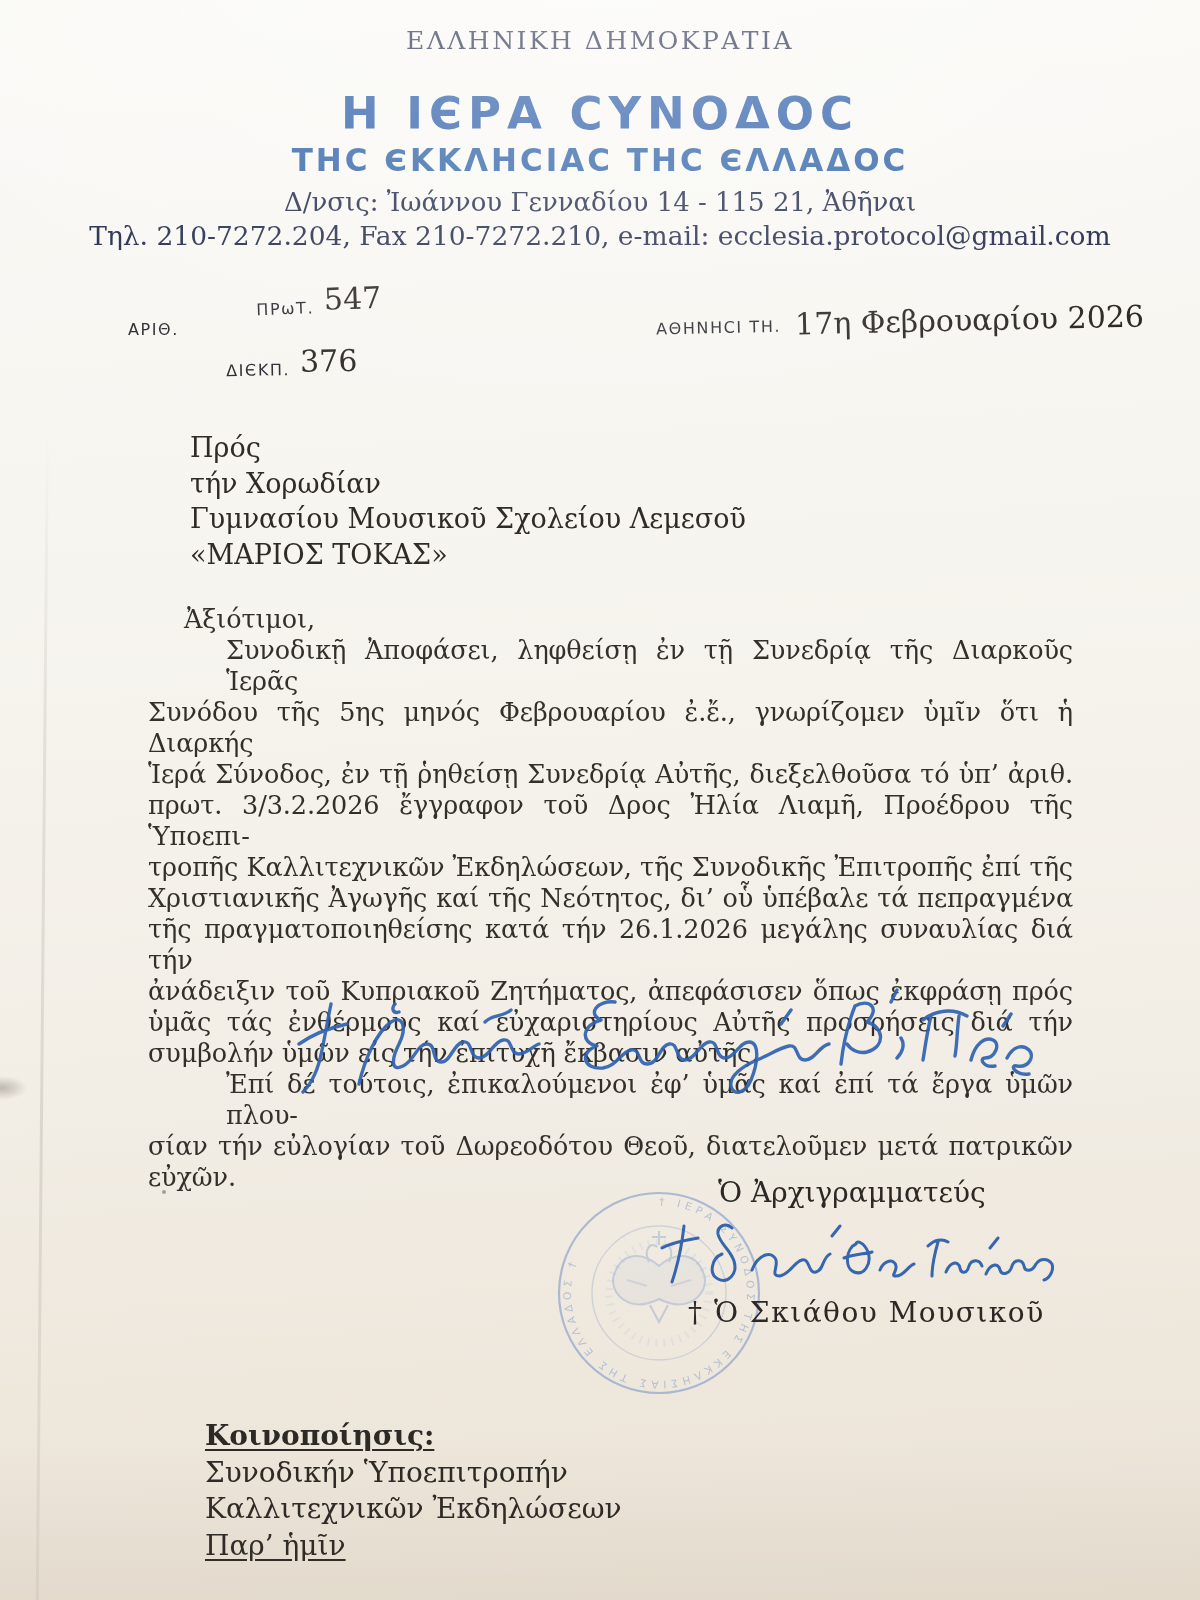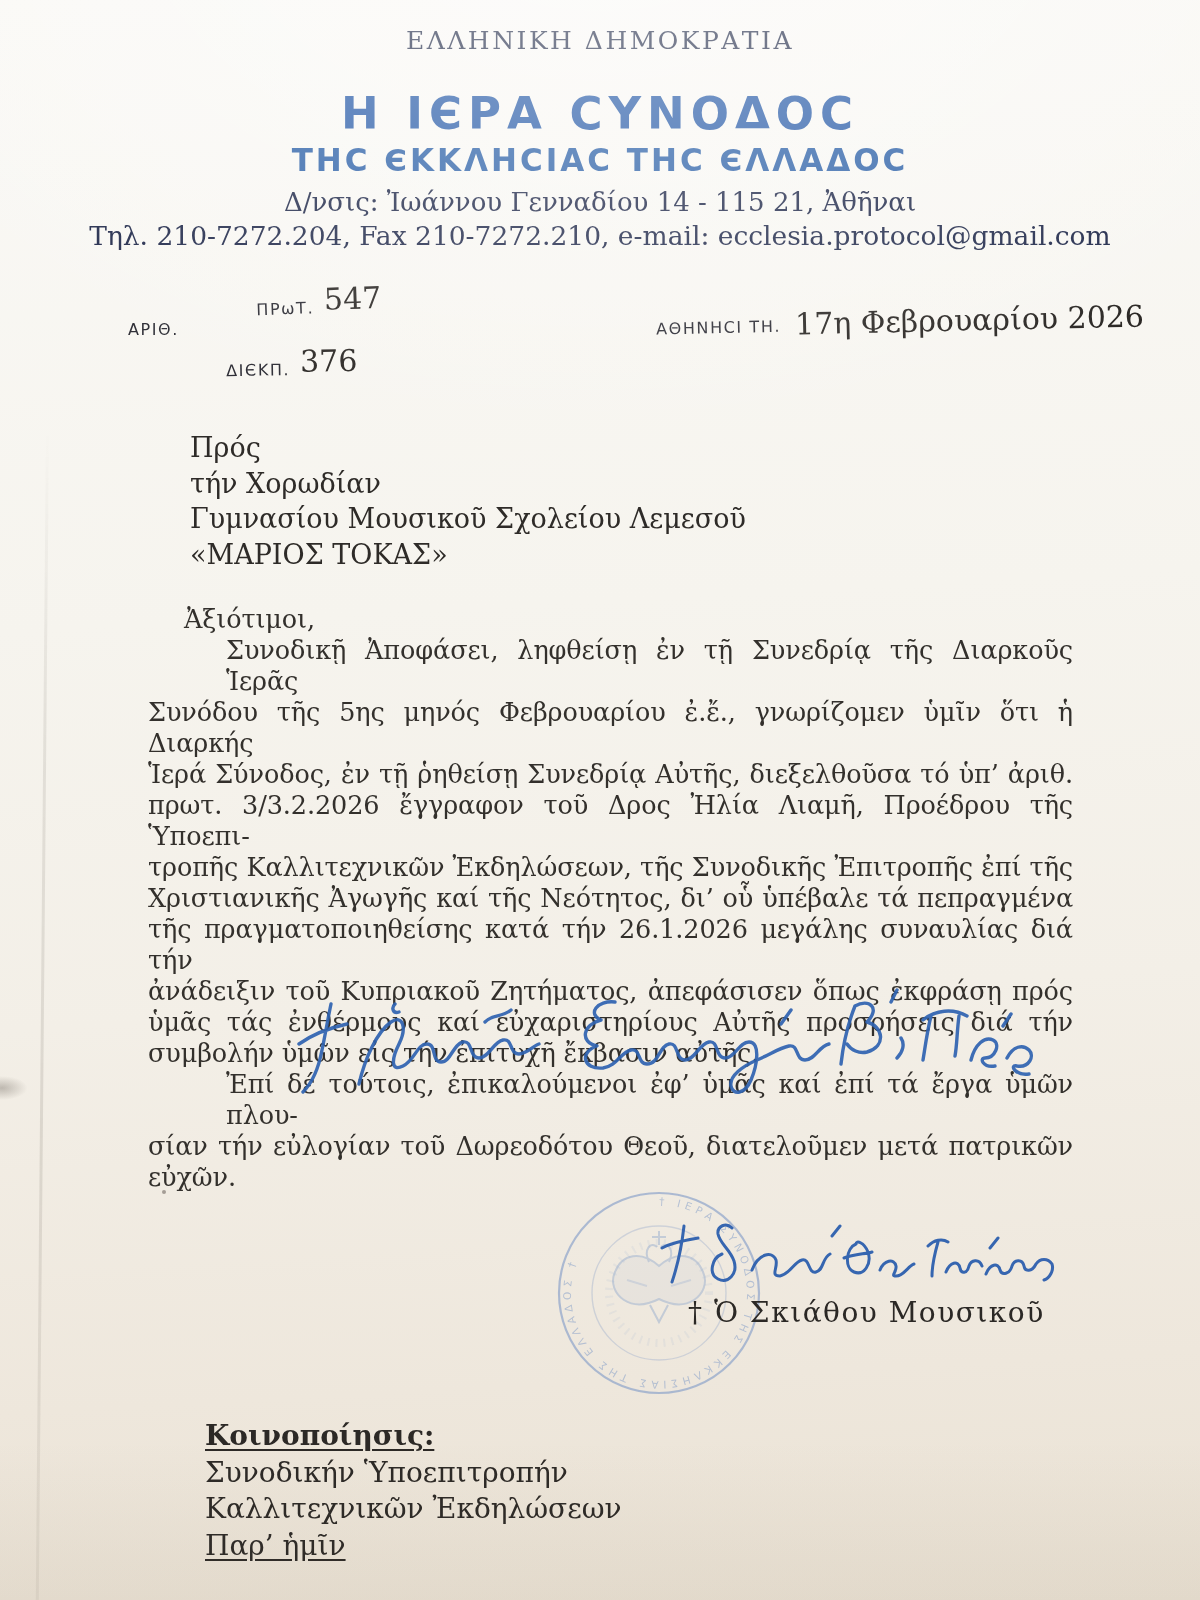--- a/index.html
+++ b/index.html
@@ -149,20 +149,21 @@
     </text>
     <g stroke="#8aa3cb" fill="rgba(138,163,203,.20)" stroke-width="2" opacity=".5">
       <path d="M107,80 C89,64 70,68 63,86 C58,97 63,108 72,114 C83,121 95,119 107,113 C119,119 131,121 142,114 C151,108 156,97 151,86 C144,68 125,64 107,80 Z"></path>
       <path d="M97,76 C91,63 99,55 105,61 M117,76 C123,63 115,55 109,61" fill="none"></path>
       <path d="M107,45 L107,59 M100,51 L114,51" fill="none"></path>
       <path d="M98,119 L107,136 L116,119" fill="none"></path>
       <path d="M75,94 L95,100 M139,94 L119,100" fill="none" opacity=".7"></path>
     </g>
   </svg>
 
+  <div class="sec-title">Ὁ Ἀρχιγραμματεύς</div>
 
   <svg class="sig2" width="395" height="88" viewBox="0 0 395 88">
     <g fill="none" stroke="#2d5fae" stroke-width="3" stroke-linecap="round" stroke-linejoin="round" opacity=".95">
       <path d="M24,10 C22,28 18,48 12,66 M2,32 C12,26 26,24 38,22"></path>
       <path d="M62,38 C52,42 48,58 58,63 C68,68 78,58 74,45 C70,33 60,28 58,18 C57,10 66,6 72,12"></path>
       <path d="M92,54 C98,38 112,34 116,44 C118,52 110,60 120,60 C130,58 134,46 142,44 C150,42 148,58 156,56 C164,54 162,42 170,38 M172,20 L180,10"></path>
       <path d="M196,28 C186,32 184,52 194,56 C204,60 212,48 208,36 C204,26 196,24 196,28 M184,42 C194,38 206,38 212,36"></path>
       <path d="M220,54 C224,44 234,42 236,50 C237,56 230,60 236,60 C244,60 248,50 254,48"></path>
       <path d="M268,30 C274,24 282,22 288,26 M278,26 C274,40 272,52 272,60"></path>
       <path d="M286,56 C290,46 298,44 300,52 C301,58 307,58 309,50 C311,44 319,42 322,50 M330,32 L338,22"></path>

